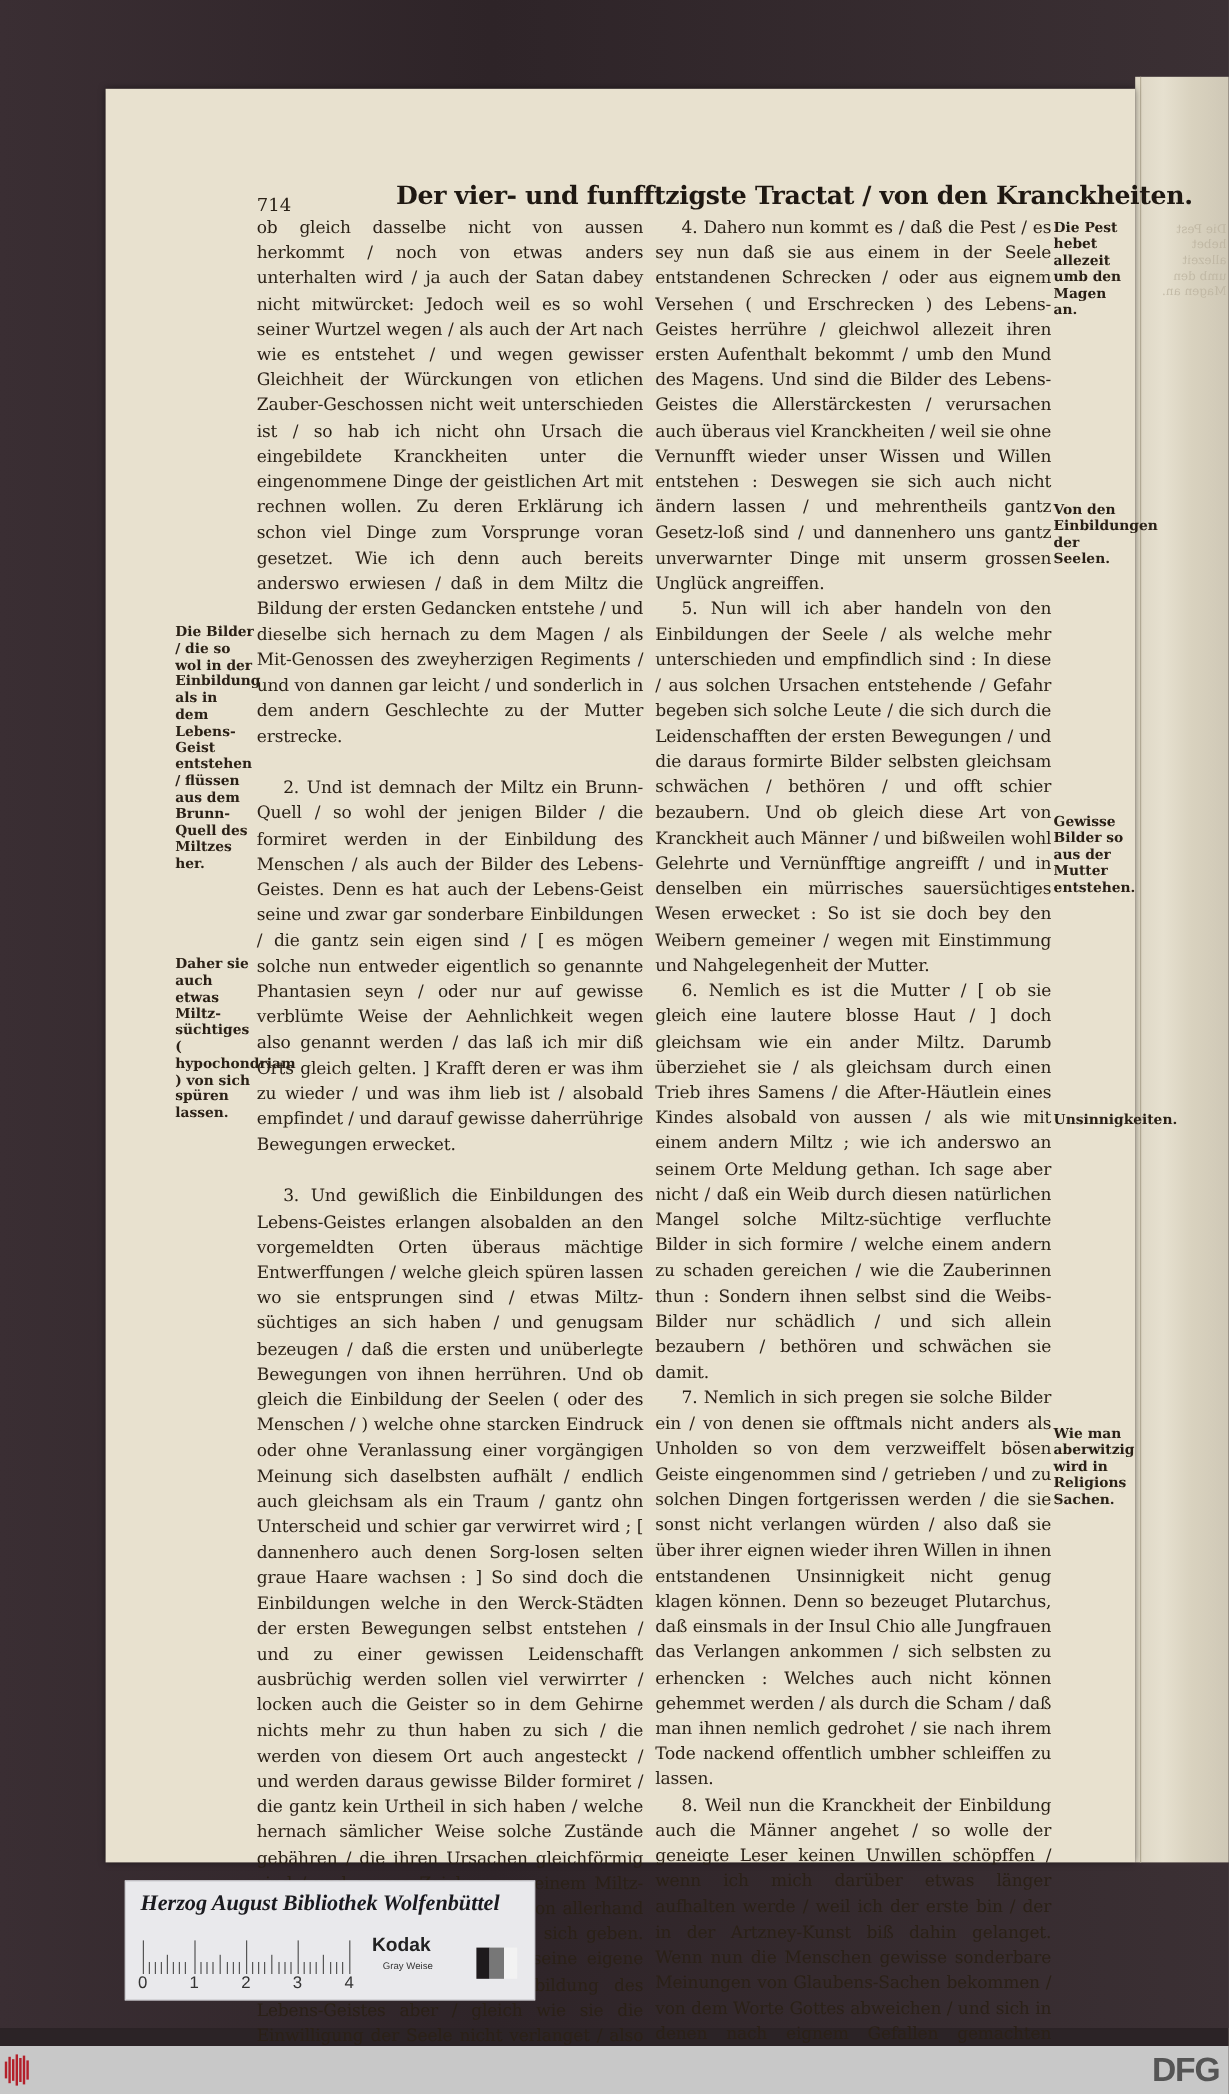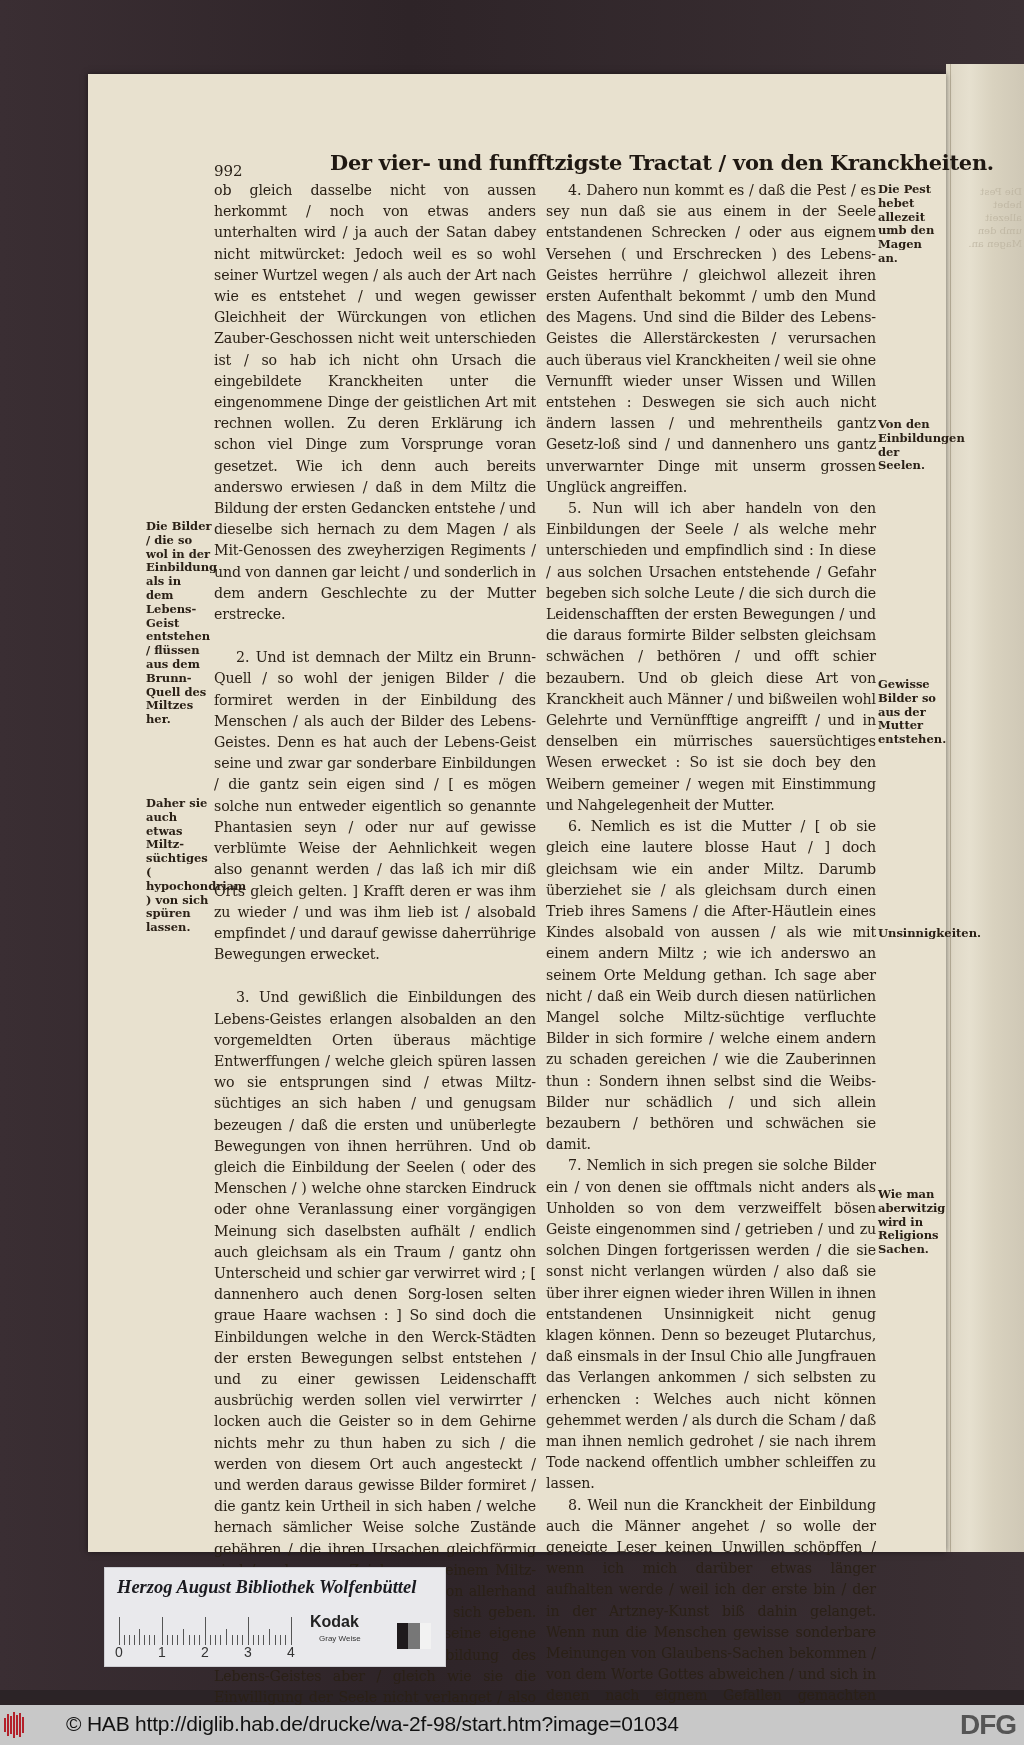--- a/index.html
+++ b/index.html
@@ -82,21 +82,21 @@
 <body>
 
 <div class="scan-bg"></div>
 <div class="page-edge"></div>
 <div class="edge-line"></div>
 <div class="edge-ghost">Die Pest hebet allezeit umb den Magen an.</div>
 
 <div class="page"></div>
 
 <div class="running-head">
-  <span class="page-num">992</span>
+  <span class="page-num">714</span>
   <span class="head-title">Der vier- und funfftzigste Tractat / von den Kranckheiten.</span>
 </div>
 
 <div class="col col-left">
   <p>ob gleich dasselbe nicht von aussen herkommt / noch von etwas anders unterhalten wird / ja auch der Satan dabey nicht mitwürcket: Jedoch weil es so wohl seiner Wurtzel wegen / als auch der Art nach wie es entstehet / und wegen gewisser Gleichheit der Würckungen von etlichen Zauber-Geschossen nicht weit unterschieden ist / so hab ich nicht ohn Ursach die eingebildete Kranckheiten unter die eingenommene Dinge der geistlichen Art mit rechnen wollen. Zu deren Erklärung ich schon viel Dinge zum Vorsprunge voran gesetzet. Wie ich denn auch bereits anderswo erwiesen / daß in dem Miltz die Bildung der ersten Gedancken entstehe / und dieselbe sich hernach zu dem Magen / als Mit-Genossen des zweyherzigen Regiments / und von dannen gar leicht / und sonderlich in dem andern Geschlechte zu der Mutter erstrecke.</p>
   <div class="gap-left-1"></div>
   <p class="para">2. Und ist demnach der Miltz ein Brunn-Quell / so wohl der jenigen Bilder / die formiret werden in der Einbildung des Menschen / als auch der Bilder des Lebens-Geistes. Denn es hat auch der Lebens-Geist seine und zwar gar sonderbare Einbildungen / die gantz sein eigen sind / [ es mögen solche nun entweder eigentlich so genannte Phantasien seyn / oder nur auf gewisse verblümte Weise der Aehnlichkeit wegen also genannt werden / das laß ich mir diß Orts gleich gelten. ] Krafft deren er was ihm zu wieder / und was ihm lieb ist / alsobald empfindet / und darauf gewisse daherrührige Bewegungen erwecket.</p>
   <div class="gap-left-2"></div>
   <p class="para">3. Und gewißlich die Einbildungen des Lebens-Geistes erlangen alsobalden an den vorgemeldten Orten überaus mächtige Entwerffungen / welche gleich spüren lassen wo sie entsprungen sind / etwas Miltz-süchtiges an sich haben / und genugsam bezeugen / daß die ersten und unüberlegte Bewegungen von ihnen herrühren. Und ob gleich die Einbildung der Seelen ( oder des Menschen / ) welche ohne starcken Eindruck oder ohne Veranlassung einer vorgängigen Meinung sich daselbsten aufhält / endlich auch gleichsam als ein Traum / gantz ohn Unterscheid und schier gar verwirret wird ; [ dannenhero auch denen Sorg-losen selten graue Haare wachsen : ] So sind doch die Einbildungen welche in den Werck-Städten der ersten Bewegungen selbst entstehen / und zu einer gewissen Leidenschafft ausbrüchig werden sollen viel verwirrter / locken auch die Geister so in dem Gehirne nichts mehr zu thun haben zu sich / die werden von diesem Ort auch angesteckt / und werden daraus gewisse Bilder formiret / die gantz kein Urtheil in sich haben / welche hernach sämlicher Weise solche Zustände gebähren / die ihren Ursachen gleichförmig sind / und grosse Zeichen von einem Miltz-süchtigen Aberwitz / wie auch von allerhand Verwirrung und Zerstörung von sich geben. Darumb hat dißfalls ein jeder seine eigene Plage : Die itztgemeldte Einbildung des Lebens-Geistes aber / gleich wie sie die Einwilligung der Seele nicht verlanget / also erwartet sie dieselbe auch nicht : Und also geschihet sie unempfindlicher Weise / und ohn unser Vorwissen.</p>
 </div>
@@ -172,15 +172,14 @@
 <div class="footer">
   <div class="hab-logo">
     <i style="height:14px"></i>
       <i style="height:22px"></i>
       <i style="height:18px"></i>
       <i style="height:26px"></i>
       <i style="height:20px"></i>
       <i style="height:24px"></i>
       <i style="height:16px"></i>
   </div>
-  <span class="copyright">© HAB http://diglib.hab.de/drucke/wa-2f-98/start.htm?image=01034</span>
   <span class="dfg">DFG</span>
 </div>
 
 </body></html>

